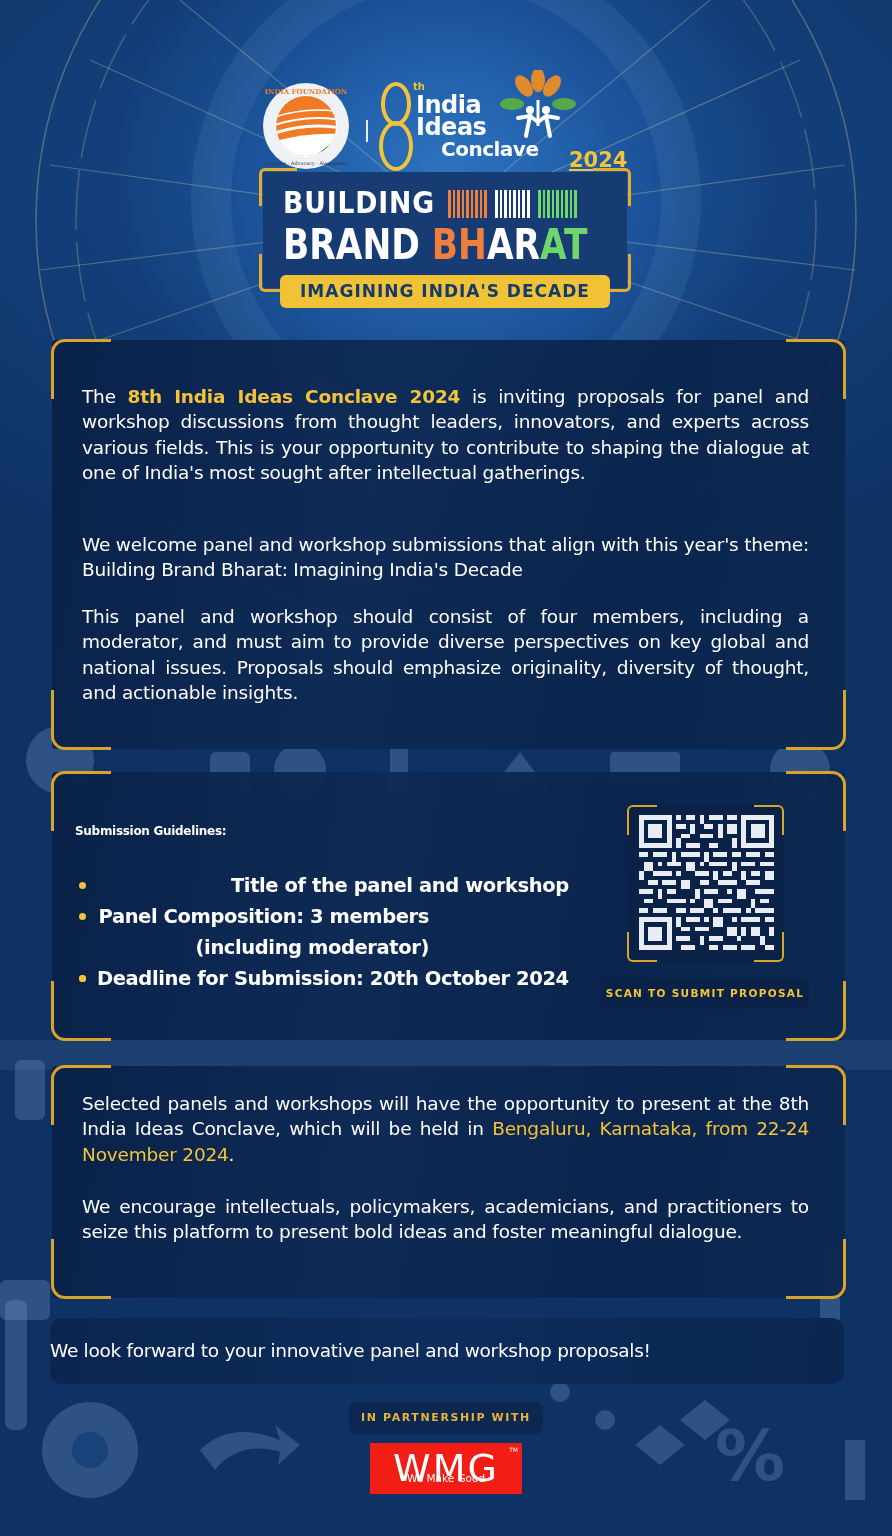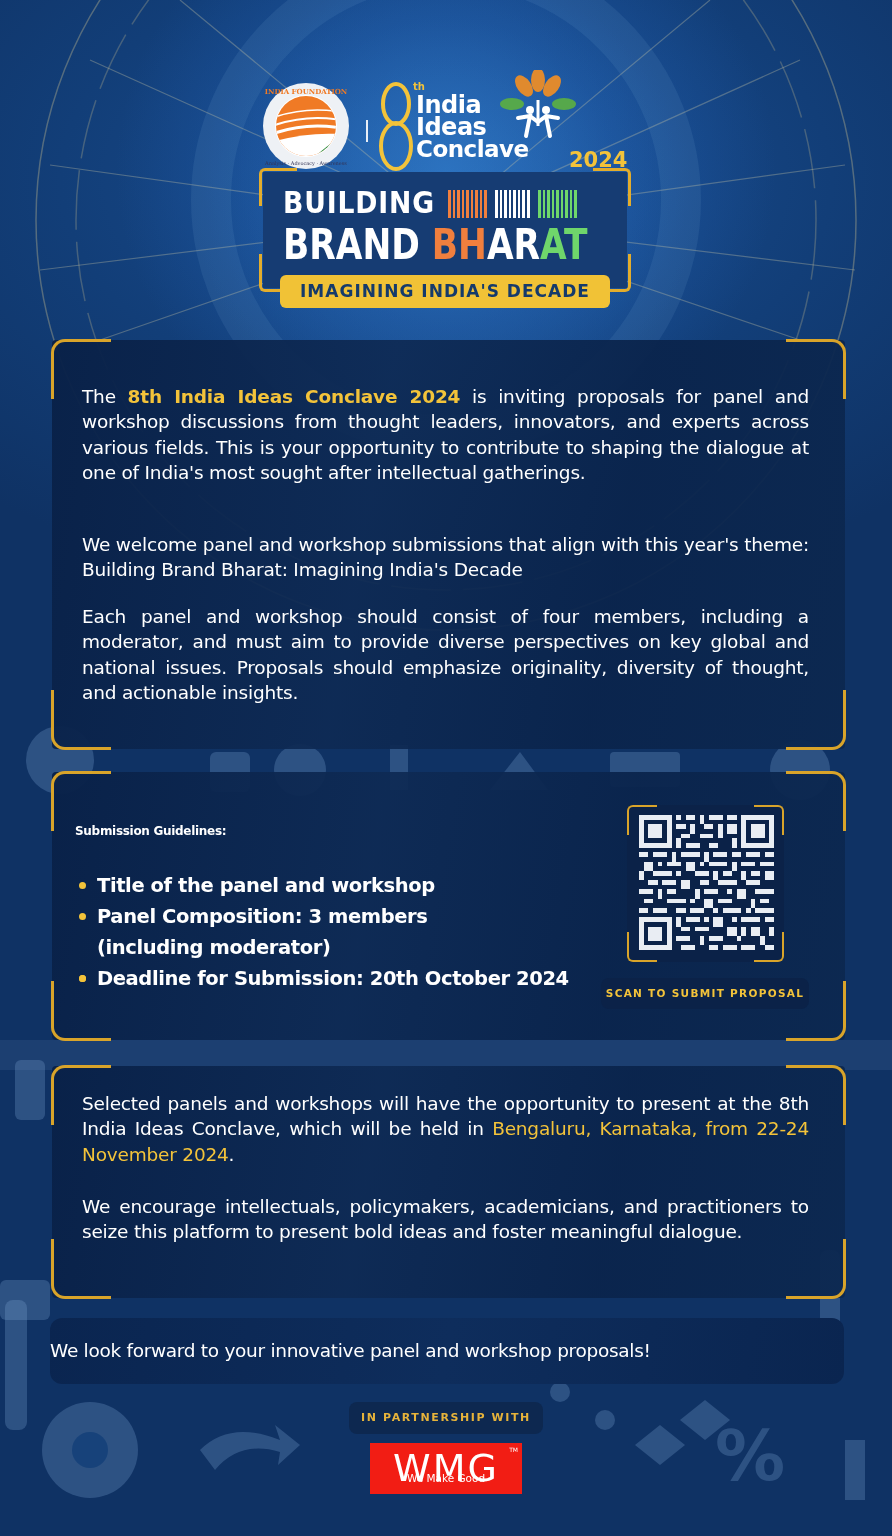--- a/index.html
+++ b/index.html
@@ -17,22 +17,22 @@
   .bg-layer { position: absolute; inset: 0; pointer-events: none; }
 
   
   .logo-row { position: absolute; top: 78px; left: 0; width: 892px; height: 100px; }
   .if-logo { position: absolute; left: 262px; top: 4px; width: 88px; height: 88px; }
   .divider-bar { position: absolute; left: 366px; top: 42px; width: 2px; height: 22px; background: #e8eef7; }
   .eight { position: absolute; left: 378px; top: 2px; width: 36px; height: 92px; }
   .th { position: absolute; left: 413px; top: 3px; font-size: 10px; font-weight: bold; color: #f3c33a; }
   .conclave-text { position: absolute; left: 416px; top: 16px; font-family: "DejaVu Sans", sans-serif; font-weight: bold; color: #ffffff; line-height: 22px; }
   .conclave-text .l1, .conclave-text .l2 { font-size: 24px; display: block; letter-spacing: -0.5px; }
-  .conclave-text .l3 { font-size: 23px; display: block; letter-spacing: -0.5px; }
-  .year { position: absolute; left: 569px; top: 70px; font-size: 21px; font-weight: bold; color: #f3c33a; }
+  .conclave-text .l3 { font-size: 20px; display: block; letter-spacing: -0.5px; margin-left: 25px; }
+  .year { position: absolute; left: 569px; top: 70px; font-size: 21px; font-weight: bold; color: #f3c33a; text-decoration: underline; }
   .tree-logo { position: absolute; left: 498px; top: -8px; width: 80px; height: 80px; }
 
   
   .brand-box { position: absolute; left: 263px; top: 172px; width: 364px; height: 116px; background: #163c73; }
   .brand-corner { position: absolute; width: 38px; height: 38px; border: 3px solid #e4ad2c; }
   .bc-tl { left: -4px; top: -4px; border-right: none; border-bottom: none; border-radius: 6px 0 0 0; }
   .bc-tr { right: -4px; top: -4px; border-left: none; border-bottom: none; border-radius: 0 6px 0 0; }
   .bc-bl { left: -4px; bottom: -4px; border-right: none; border-top: none; border-radius: 0 0 0 6px; }
   .bc-br { right: -4px; bottom: -4px; border-left: none; border-top: none; border-radius: 0 0 6px 0; }
   .brand-l1 { position: absolute; left: 20px; top: 12px; font-family: "DejaVu Sans", sans-serif; font-weight: bold; font-size: 31px; letter-spacing: 1px; color: #fff; transform: scaleX(0.86); transform-origin: left; }
@@ -54,21 +54,21 @@
 
   .p { position: absolute; left: 30px; width: 727px; font-size: 18.5px; line-height: 25.3px; text-align: justify; color: #ffffff; letter-spacing: -0.2px; }
   .hl { color: #f3c33a; font-weight: bold; }
   .hly { color: #f3c33a; }
 
   #card1 { top: 340px; height: 409px; }
   #card2 { top: 772px; height: 268px; }
   #card3 { top: 1066px; height: 232px; }
 
   .guidelines-title { position: absolute; left: 23px; top: 52px; font-size: 12px; font-weight: bold; color: #fff; letter-spacing: -0.3px; }
-  .guide-list { position: absolute; left: 27px; top: 98px; list-style: none; }
+  .guide-list { position: absolute; left: 27px; top: 98px; list-style: none; text-align: right; }
   .guide-list li { position: relative; padding-left: 18px; font-size: 19.5px; font-weight: bold; line-height: 31px; color: #fff; letter-spacing: -0.4px; }
   .guide-list li .dot { position: absolute; left: 0; top: 12px; width: 7px; height: 7px; border-radius: 50%; background: #f3c33a; }
 
   .qr-wrap { position: absolute; left: 575px; top: 33px; width: 157px; height: 157px; background: #0b2248; border-radius: 6px; }
   .qr-corner { position: absolute; width: 30px; height: 30px; border: 2px solid #d9a42a; }
   .qc-tl { left: 0; top: 0; border-right: none; border-bottom: none; border-radius: 6px 0 0 0; }
   .qc-tr { right: 0; top: 0; border-left: none; border-bottom: none; border-radius: 0 6px 0 0; }
   .qc-bl { left: 0; bottom: 0; border-right: none; border-top: none; border-radius: 0 0 0 6px; }
   .qc-br { right: 0; bottom: 0; border-left: none; border-top: none; border-radius: 0 0 6px 0; }
   .qr-svg { position: absolute; left: 12px; top: 10px; width: 135px; height: 135px; }
@@ -221,21 +221,21 @@
     <div class="tagline">IMAGINING INDIA'S DECADE</div>
   </div>
 
   <div class="card" id="card1">
     <div class="corner c-tl"></div>
     <div class="corner c-tr"></div>
     <div class="corner c-bl"></div>
     <div class="corner c-br"></div>
     <p class="p" style="top:44px"><span>The </span><span class="hl">8th India Ideas Conclave 2024</span><span> is inviting proposals for panel and workshop discussions from thought leaders, innovators, and experts across various fields. This is your opportunity to contribute to shaping the dialogue at one of India's most sought after intellectual gatherings.</span></p>
     <p class="p" style="top:192px">We welcome panel and workshop submissions that align with this year's theme: Building Brand Bharat: Imagining India's Decade</p>
-    <p class="p" style="top:264px">Each panel and workshop should consist of four members, including a moderator, and must aim to provide diverse perspectives on key global and national issues. Proposals should emphasize originality, diversity of thought, and actionable insights.</p>
+    <p class="p" style="top:264px">This panel and workshop should consist of four members, including a moderator, and must aim to provide diverse perspectives on key global and national issues. Proposals should emphasize originality, diversity of thought, and actionable insights.</p>
   </div>
 
   <div class="card" id="card2">
     <div class="corner c-tl"></div>
     <div class="corner c-tr"></div>
     <div class="corner c-bl"></div>
     <div class="corner c-br"></div>
     <div class="guidelines-title">Submission Guidelines:</div>
     <ul class="guide-list">
       <li><span class="dot"></span><span>Title of the panel and workshop</span></li>

